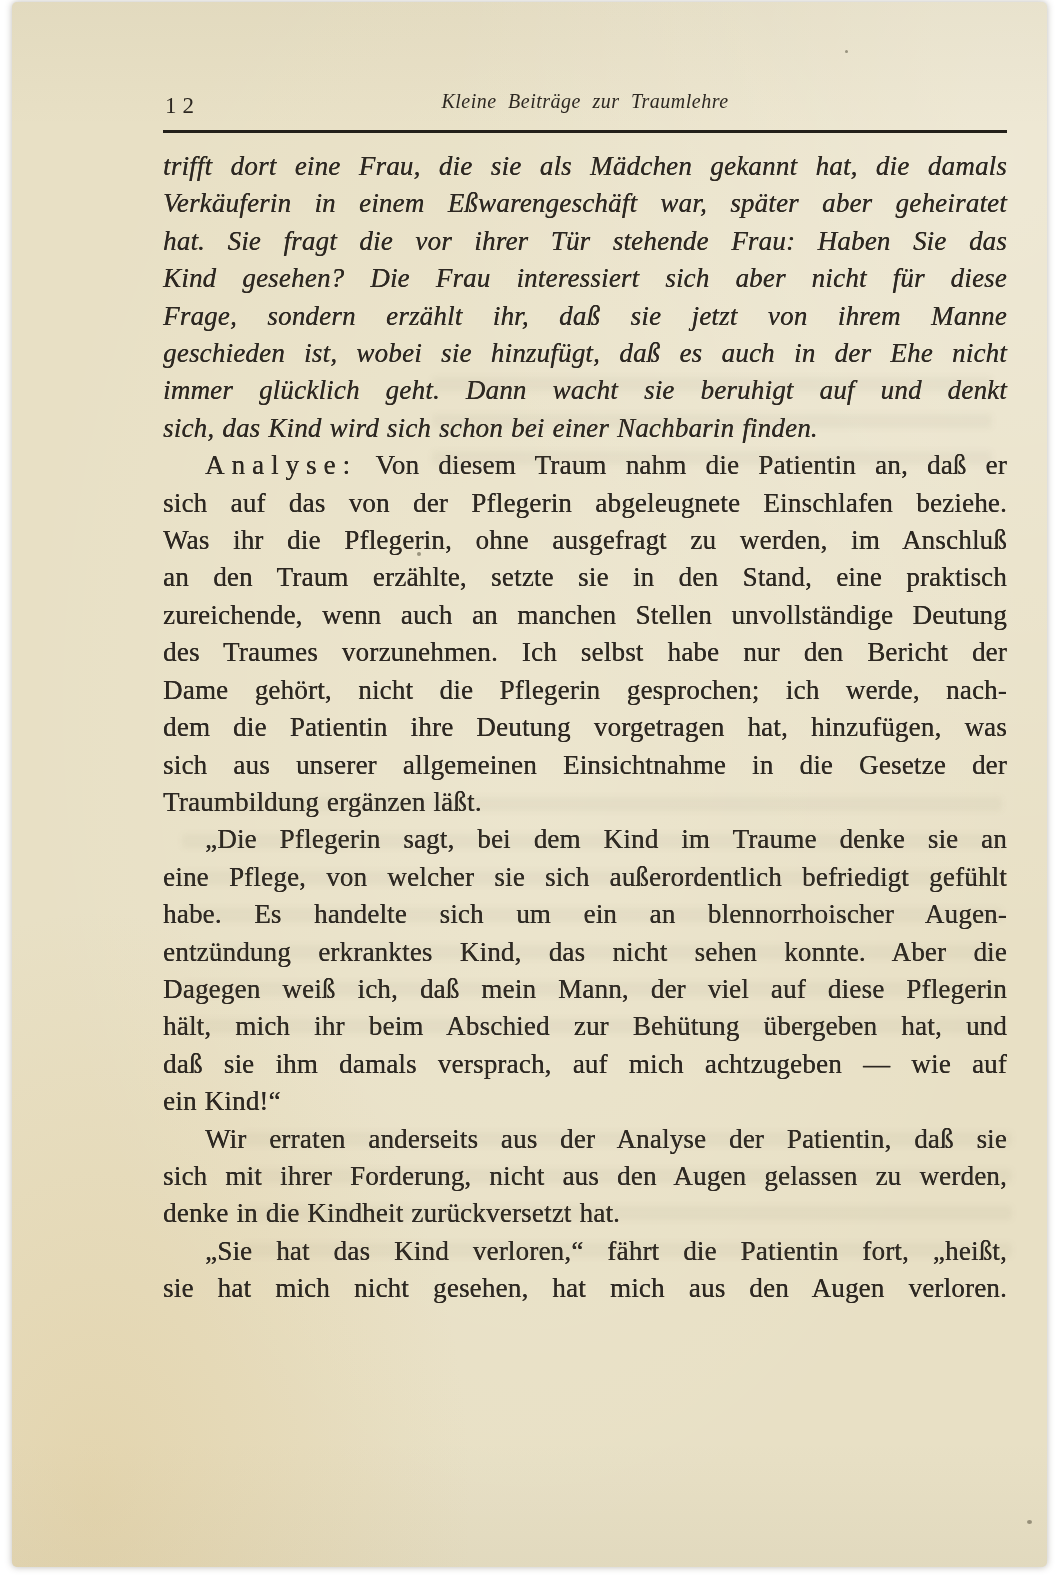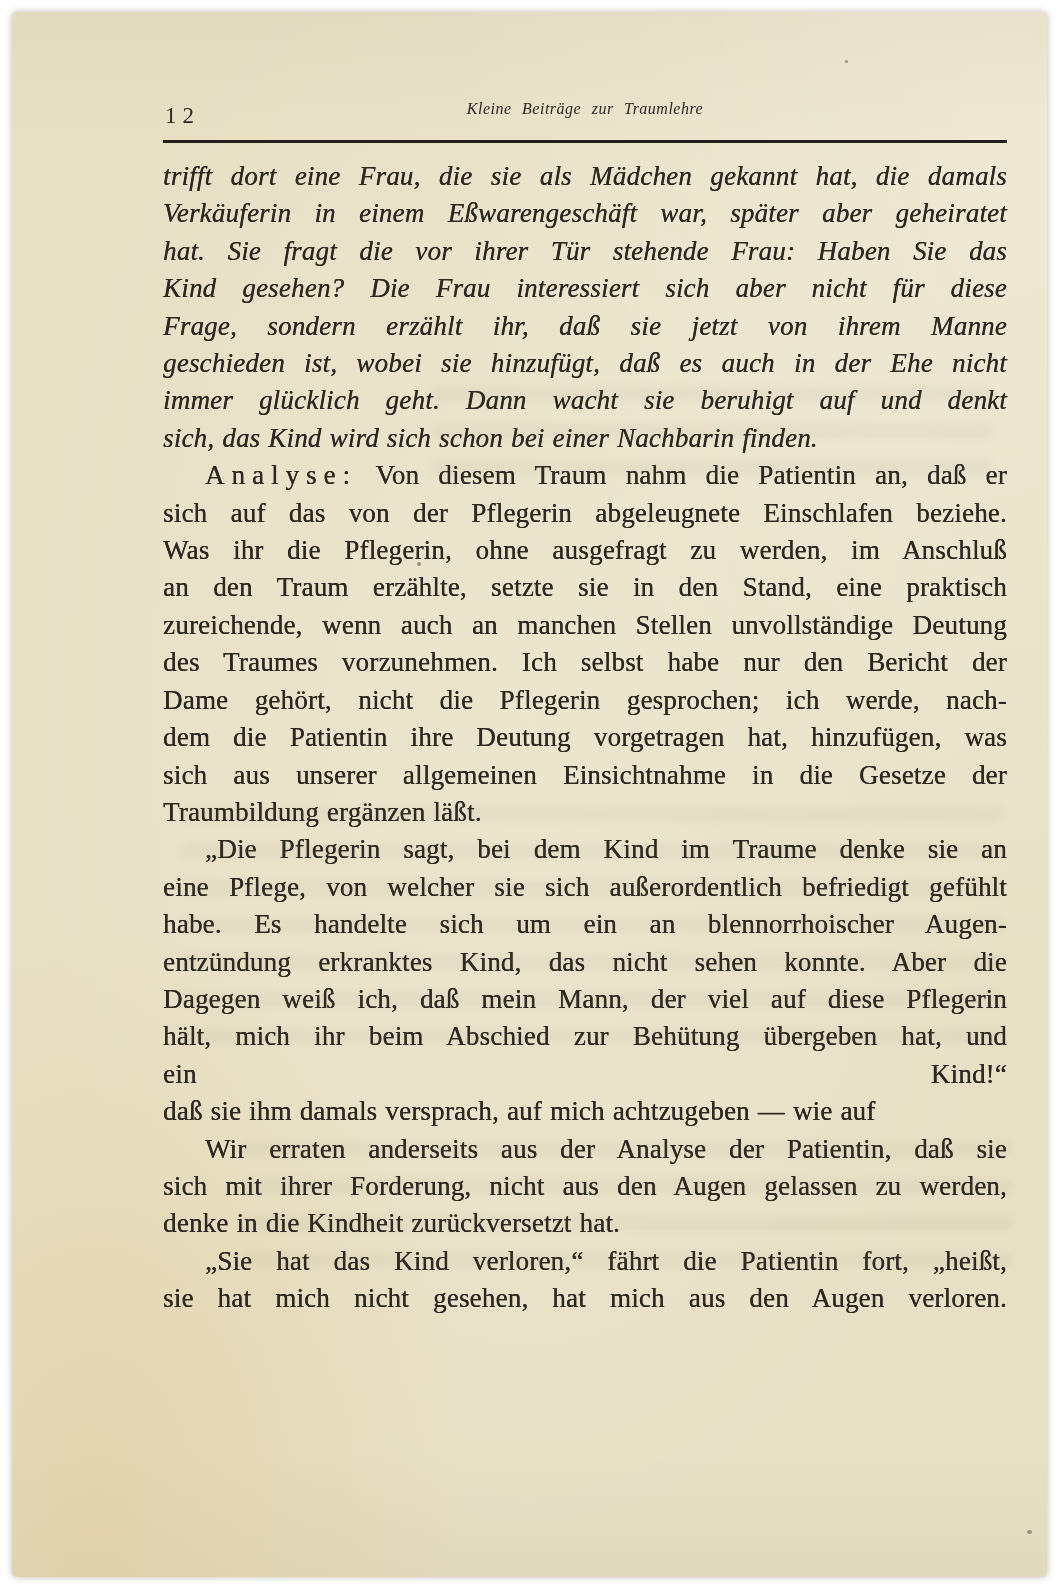--- a/index.html
+++ b/index.html
@@ -5,21 +5,21 @@
   html,body{margin:0;padding:0;background:#ffffff;}
   .scan{
     position:relative;
     width:1060px;height:1586px;
     background:#ffffff;
     overflow:hidden;
     font-family:"Liberation Serif","DejaVu Serif",serif;
   }
   .page{
     position:absolute;
-    left:12px;top:12px;width:1035px;height:1565px;
+    left:12px;top:2px;width:1035px;height:1565px;
     box-sizing:border-box;
     background-color:#e8e0c5;
     background-image:
       radial-gradient(ellipse at 8% 96%, rgba(216,186,122,0.30), rgba(216,186,122,0) 28%),
       radial-gradient(ellipse at 96% 10%, rgba(255,255,255,0.28), rgba(255,255,255,0) 40%),
       radial-gradient(ellipse at 50% 45%, rgba(255,255,250,0.18), rgba(255,255,250,0) 70%),
       linear-gradient(180deg, rgba(120,110,80,0.05), rgba(120,110,80,0.00) 8%, rgba(120,110,80,0.00) 92%, rgba(120,110,80,0.06));
     border-radius:5px;
     box-shadow:0 0 7px rgba(60,55,40,0.35);
     padding:88px 40px 0 151px;
@@ -47,21 +47,21 @@
     position:relative;
     height:32px;
   }
   .pageno{
     position:absolute;left:2px;top:3px;
     font-size:23px;letter-spacing:6px;
   }
   .rtitle{
     display:block;text-align:center;
     font-style:italic;
-    font-size:16px;
+    font-size:20px;
     word-spacing:6px;
     letter-spacing:0.5px;
   }
   .rule{
     height:3px;background:#23201a;
     margin-top:8px;
   }
   .textbody{
     margin-top:15px;
     font-size:27px;
@@ -131,22 +131,22 @@
       </section>
 
       <section class="para indent short-last">
         <div class="lines">
             <div class="tline">„Die Pflegerin sagt, bei dem Kind im Traume denke sie an</div>
             <div class="tline">eine Pflege, von welcher sie sich außerordentlich befriedigt gefühlt</div>
             <div class="tline">habe. Es handelte sich um ein an blennorrhoischer Augen-</div>
             <div class="tline">entzündung erkranktes Kind, das nicht sehen konnte. Aber die</div>
             <div class="tline">Dagegen weiß ich, daß mein Mann, der viel auf diese Pflegerin</div>
             <div class="tline">hält, mich ihr beim Abschied zur Behütung übergeben hat, und</div>
+            <div class="tline">daß sie ihm damals versprach, auf mich achtzugeben — wie auf</div>
             <div class="tline">ein Kind!“</div>
-            <div class="tline">daß sie ihm damals versprach, auf mich achtzugeben — wie auf</div>
           </div>
       </section>
 
       <section class="para indent short-last">
         <div class="lines">
             <div class="tline">Wir erraten anderseits aus der Analyse der Patientin, daß sie</div>
             <div class="tline">sich mit ihrer Forderung, nicht aus den Augen gelassen zu werden,</div>
             <div class="tline">denke in die Kindheit zurückversetzt hat.</div>
           </div>
       </section>

